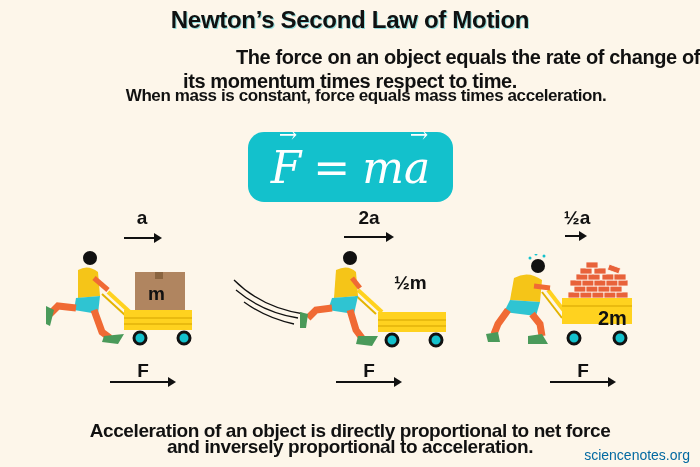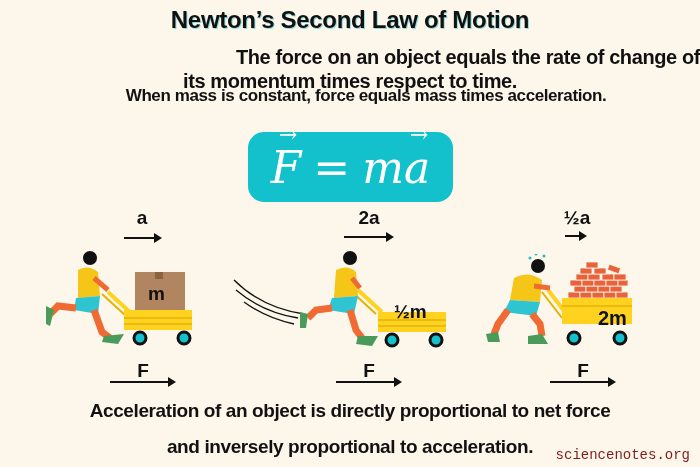--- a/index.html
+++ b/index.html
@@ -16,23 +16,23 @@
              color:#fff; font-family:"DejaVu Serif", serif; font-style:italic; font-size:44px;
              display:flex; align-items:center; justify-content:center; gap:12px; }
   .vec { position:relative; display:inline-block; }
   .vec .arrowhat { position:absolute; left:50%; top:-20px; transform:translateX(-40%); font-style:normal; font-size:22px; }
   .eq { font-style:normal; }
   .lbl { font-weight:bold; font-size:19px; text-align:center; }
   .arrow { height:2px; background:#111; }
   .arrow::after { content:""; position:absolute; right:-2px; top:-4px; border-left:8px solid #111;
                   border-top:5px solid transparent; border-bottom:5px solid transparent; }
   .bottom { font-size:19px; letter-spacing:-0.4px; }
-  .b1 { top:400px; }
+  .b1 { top:420px; }
   .b2 { top:422px;margin-top:14px; }
-  .credit { right:10px; top:447px; color:#7f1d1d; font-size:14px;font-family:Liberation Mono, monospace; }
+  .credit { right:10px; top:447px; color:#0369a1; font-size:14px; }
   .mass { font-weight:bold; font-size:19px; position:absolute; }
 </style>
 </head>
 <body>
 
 <div class="center-text title">Newton’s Second Law of Motion</div>
 <div class="center-text sub sub1">The force on an object equals the rate of change of</div>
 <div class="center-text sub sub2">its momentum times respect to time.</div>
 <div class="center-text sub3">When mass is constant, force equals mass times acceleration.</div>
 
@@ -97,21 +97,21 @@
     <circle cx="140" cy="90" r="6" fill="#13c1cc" stroke="#111" stroke-width="3"></circle>
     <circle cx="54" cy="8" r="7" fill="#111"></circle>
     <path d="M40 20 Q52 14 60 22 L62 46 L38 48 Z" fill="#f5c518"></path>
     <path d="M36 48 L62 46 L58 64 L32 60 Z" fill="#2fc4d2"></path>
     <path d="M56 28 L64 38" stroke="#f06a34" stroke-width="5"></path>
     <path d="M36 58 L20 60 L12 68" stroke="#f06a34" stroke-width="7" fill="none"></path>
     <path d="M54 60 L60 80 L66 88" stroke="#f06a34" stroke-width="7" fill="none"></path>
     <path d="M4 62 L12 64 L10 78 L4 78 Z" fill="#4a9a5a"></path>
     <path d="M62 86 L82 86 L76 96 L60 94 Z" fill="#4a9a5a"></path>
   </svg>
-  <div class="mass" style="left:394px;top:301px">½m</div>
+  <div class="mass" style="left:394px;top:272px">½m</div>
   <div class="abs lbl" style="left:349px;top:360px;width:40px">F</div>
   <div class="abs arrow" style="left:336px;top:381px;width:64px"></div>
 </div>
 
 <div>
   <div class="abs lbl" style="left:557px;top:207px;width:40px">½a</div>
   <div class="abs arrow" style="left:565px;top:235px;width:20px"></div>
   <svg class="abs" style="left:484px;top:254px" width="160" height="100">
 
     <circle cx="46" cy="4" r="1.5" fill="#13c1cc"></circle>

